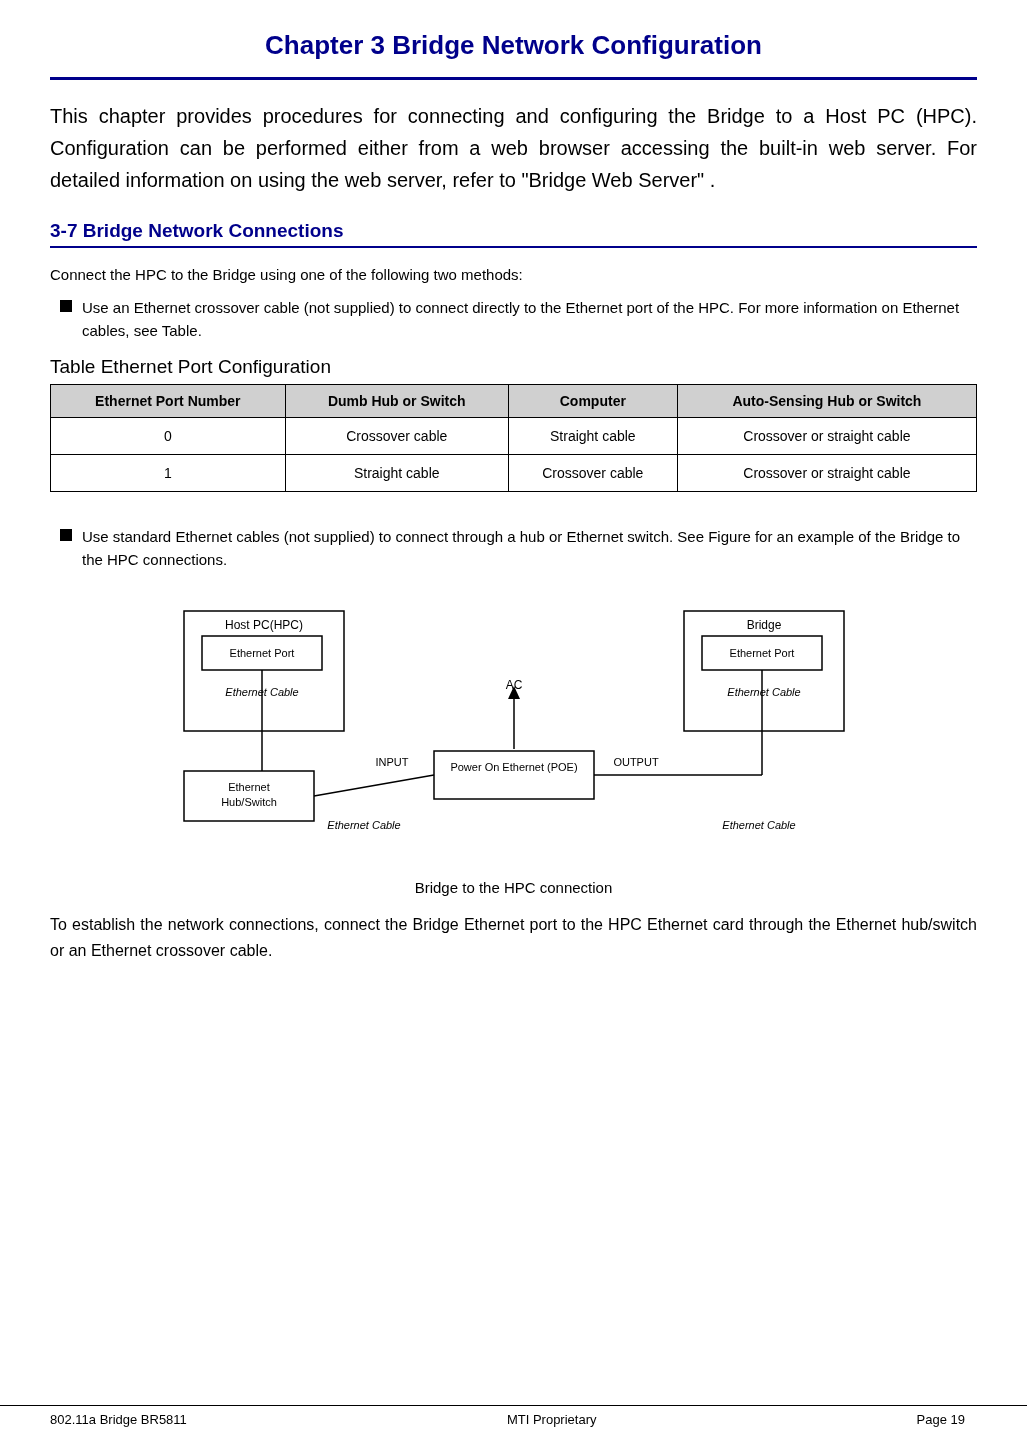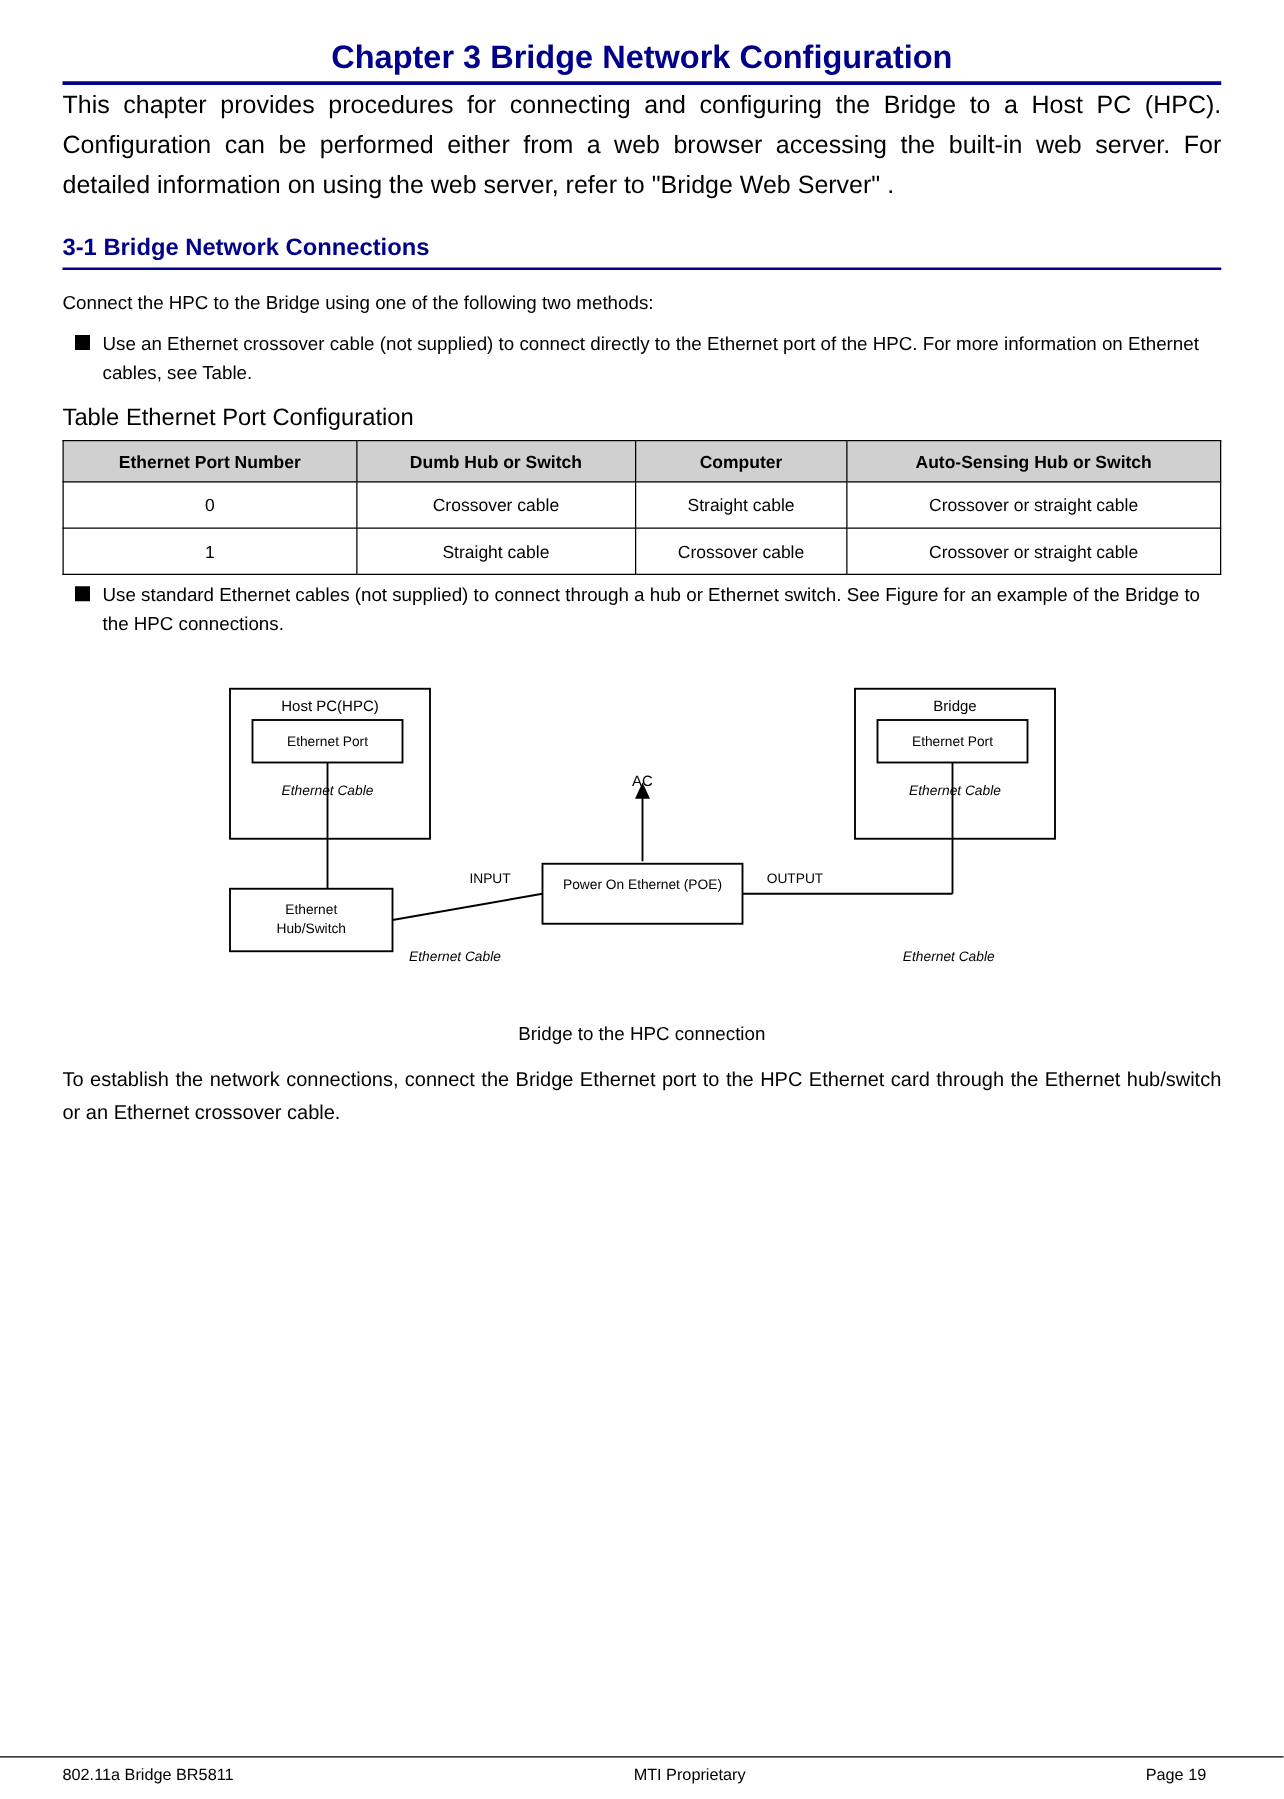--- a/index.html
+++ b/index.html
@@ -12,21 +12,22 @@
       min-height: 1439px;
       padding: 30px 50px 20px 50px;
       position: relative;
     }
     h1 {
       text-align: center;
       color: #00008B;
       font-size: 26px;
       font-weight: bold;
       border-bottom: 3px solid #00008B;
-      padding-bottom: 4px;
+      padding-bottom: 16px;
+      margin-bottom: 20px;
     }
     .intro-text {
       font-size: 20px;
       line-height: 1.6;
       margin-bottom: 24px;
       text-align: justify;
     }
     h2 {
       color: #00008B;
       font-size: 19px;
@@ -57,21 +58,21 @@
       font-size: 15px;
       line-height: 1.5;
     }
     .table-caption {
       font-size: 19px;
       margin: 14px 0 6px 0;
     }
     table {
       width: 100%;
       border-collapse: collapse;
-      margin-bottom: 6px;
+      margin-bottom: 34px;
       font-size: 14px;
     }
     table th {
       background: #d0d0d0;
       border: 1.5px solid #000;
       padding: 8px 6px;
       text-align: center;
       font-weight: bold;
     }
     table td {
@@ -115,21 +116,21 @@
       font-family: Arial, sans-serif;
     }
   </style>
 </head>
 <body>
 
 <h1>Chapter 3 Bridge Network Configuration</h1>
 
 <p class="intro-text">This chapter provides procedures for connecting and configuring the Bridge to a Host PC (HPC). Configuration can be performed either from a web browser accessing the built-in web server. For detailed information on using the web server, refer to   "Bridge Web Server"  .</p>
 
-<h2>3-1 Bridge Network Connections</h2>
+<h2>3-7 Bridge Network Connections</h2>
 
 <p class="section-intro">Connect the HPC to the Bridge using one of the following two methods:</p>
 
 <div class="bullet-item">
   <div class="bullet-square"></div>
   <span class="bullet-text">Use an Ethernet crossover cable (not supplied) to connect directly to the Ethernet port of the HPC. For more information on Ethernet cables, see Table.</span>
 </div>
 
 <p class="table-caption">Table Ethernet Port Configuration</p>
 

